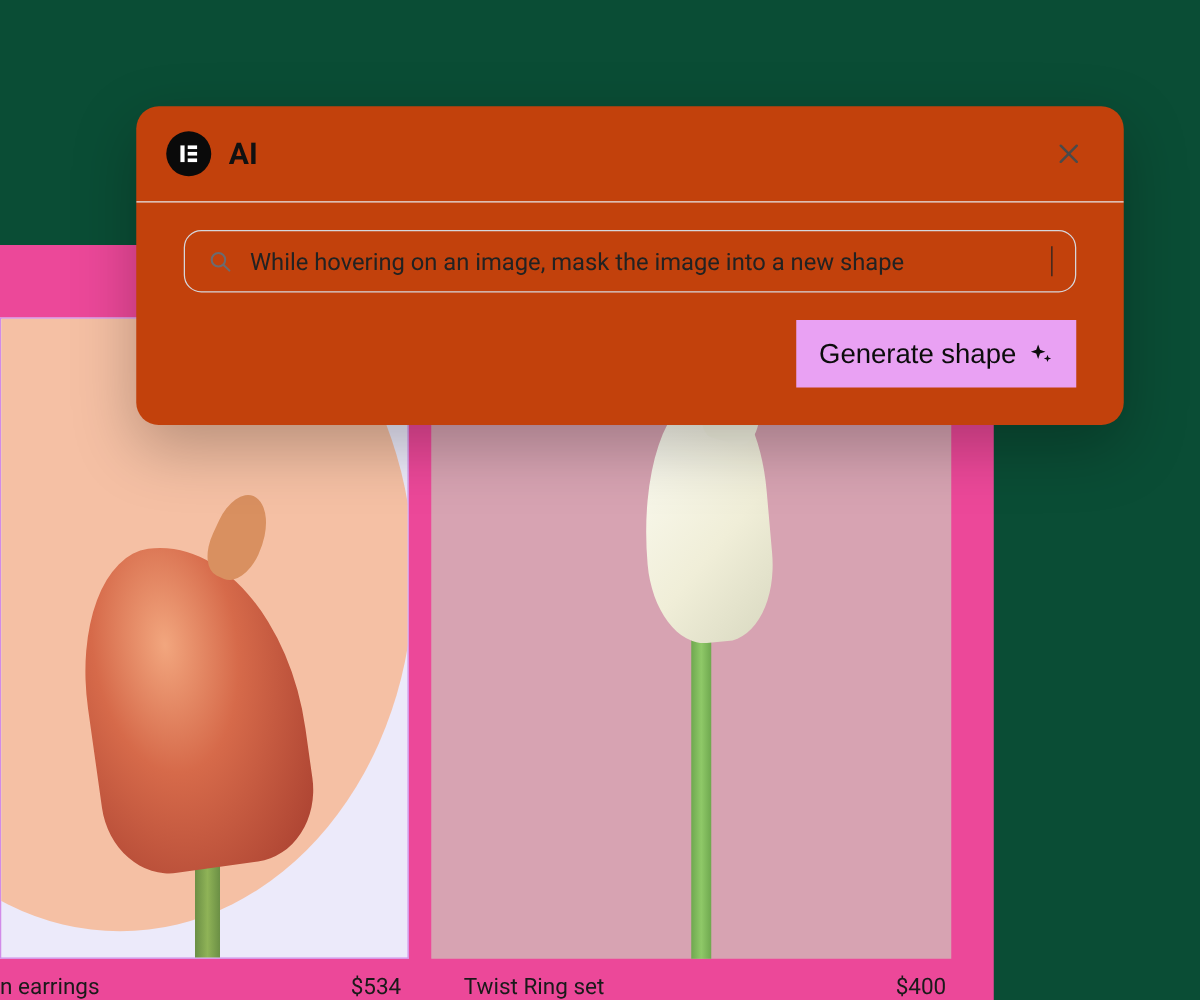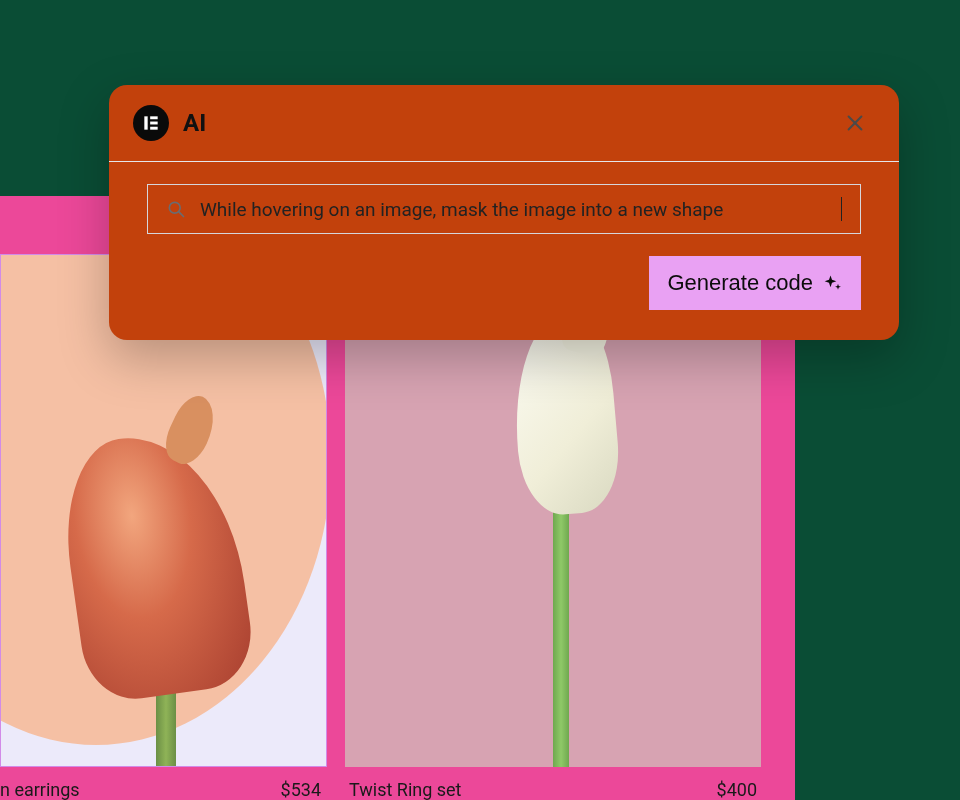--- a/index.html
+++ b/index.html
@@ -117,21 +117,21 @@
   .product-caption {
     display: flex;
     justify-content: space-between;
     align-items: center;
     margin-top: 12px;
     font-size: 18px;
     color: #1a1a1a;
     font-weight: 400;
   }
   .product-card.first .product-caption { padding: 0 6px 0 0; }
-  .product-card.second .product-caption { padding: 0 4px; }
+  .product-card.second .product-caption { padding: 0 4px; margin-left: 22px; }
 
   
   .modal {
     position: absolute;
     left: 109px;
     top: 85px;
     width: 790px;
     background: #c2410c;
     border-radius: 18px;
     box-shadow: 0 18px 50px rgba(0,0,0,0.25);
@@ -174,21 +174,21 @@
   .close-btn svg { width: 22px; height: 22px; }
 
   .modal-body {
     padding: 22px 38px 30px 38px;
   }
   .search-field {
     display: flex;
     align-items: center;
     gap: 14px;
     border: 1px solid #d6d6dc;
-    border-radius: 0;
+    border-radius: 14px;
     padding: 12px 18px;
     font-size: 19px;
     color: #222;
   }
   .search-field input {
     border: none;
     outline: none;
     flex: 1;
     font-size: 19px;
     color: #222;
@@ -279,21 +279,21 @@
     <div class="search-field">
       <svg class="search-icon" viewBox="0 0 24 24" fill="none">
         <circle cx="10.5" cy="10.5" r="6.5" stroke="currentColor" stroke-width="2"></circle>
         <line x1="15.5" y1="15.5" x2="21" y2="21" stroke="currentColor" stroke-width="2" stroke-linecap="round"></line>
       </svg>
       <input type="text" value="While hovering on an image, mask the image into a new shape" style="">
       <span class="cursor-bar"></span>
     </div>
     <div class="actions-row">
       <button class="generate-btn">
-        <span>Generate code</span>
+        <span>Generate shape</span>
         <svg class="sparkle-icon" viewBox="0 0 24 24" fill="none">
           <path d="M9 3 L10.8 8.2 L16 10 L10.8 11.8 L9 17 L7.2 11.8 L2 10 L7.2 8.2 Z" fill="#0c0c0c"></path>
           <path d="M18 13 L18.9 15.6 L21.5 16.5 L18.9 17.4 L18 20 L17.1 17.4 L14.5 16.5 L17.1 15.6 Z" fill="#0c0c0c"></path>
         </svg>
       </button>
     </div>
   </div>
 </div>
 
 </body></html>

